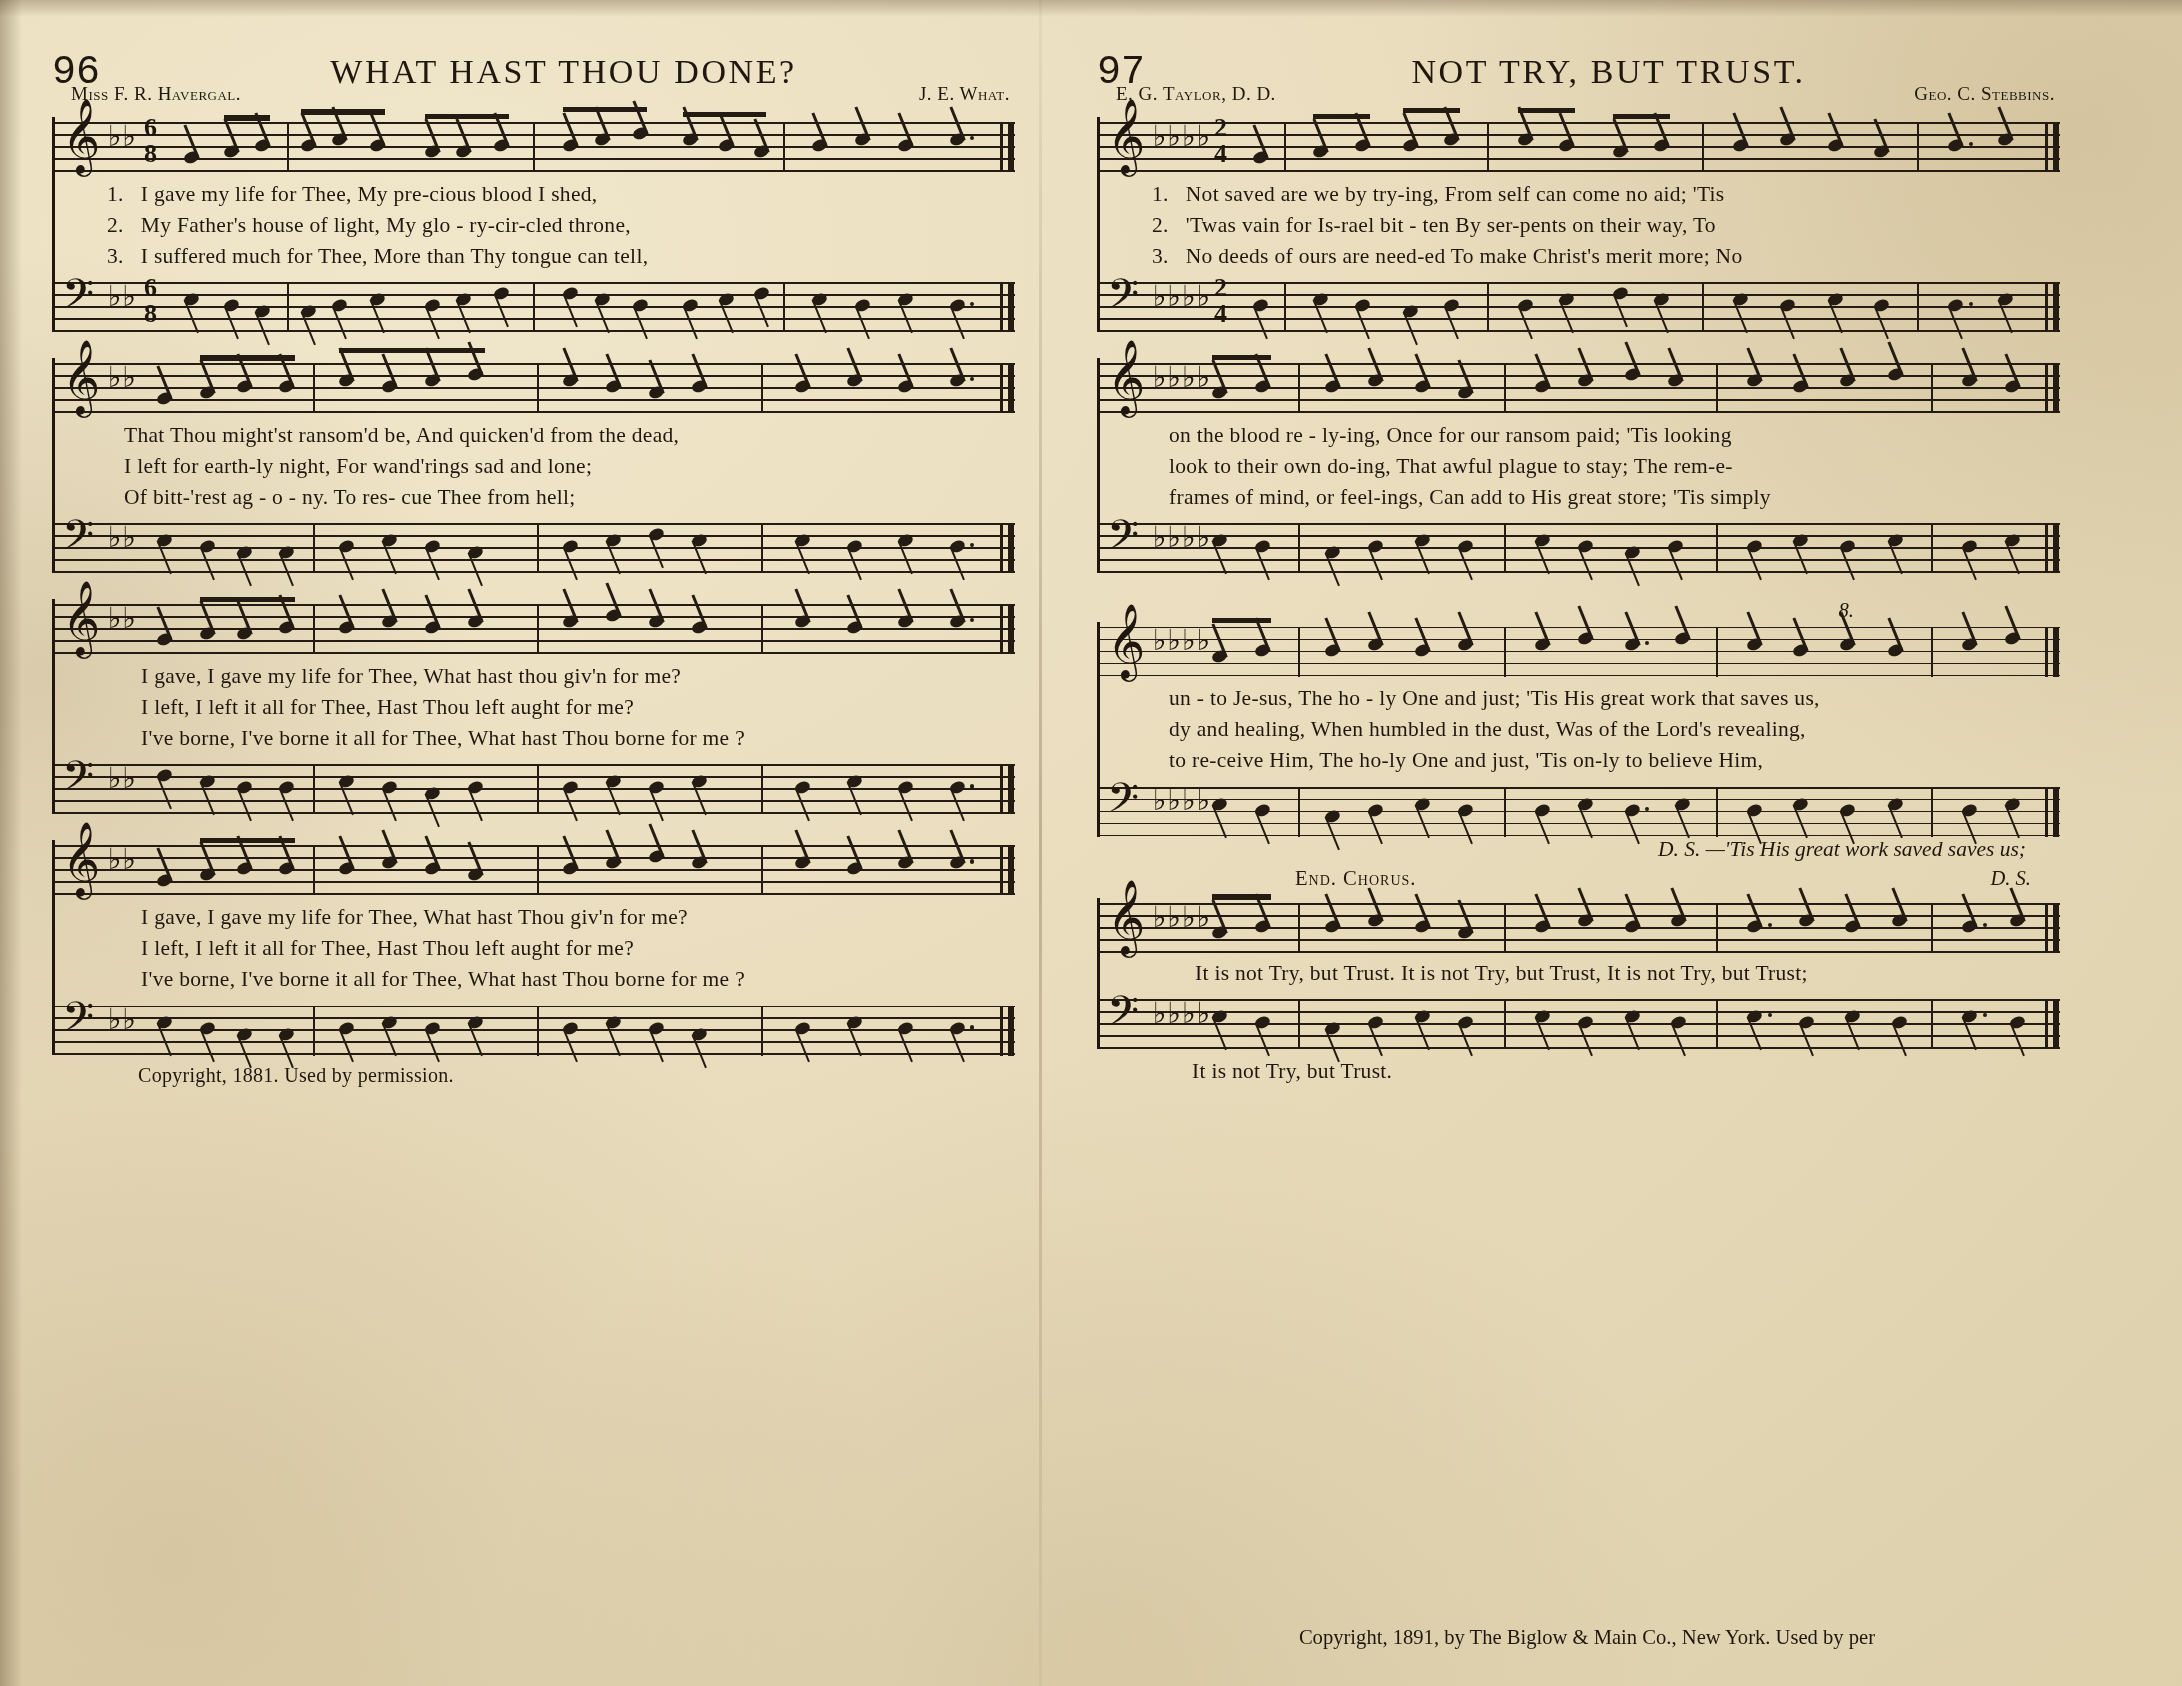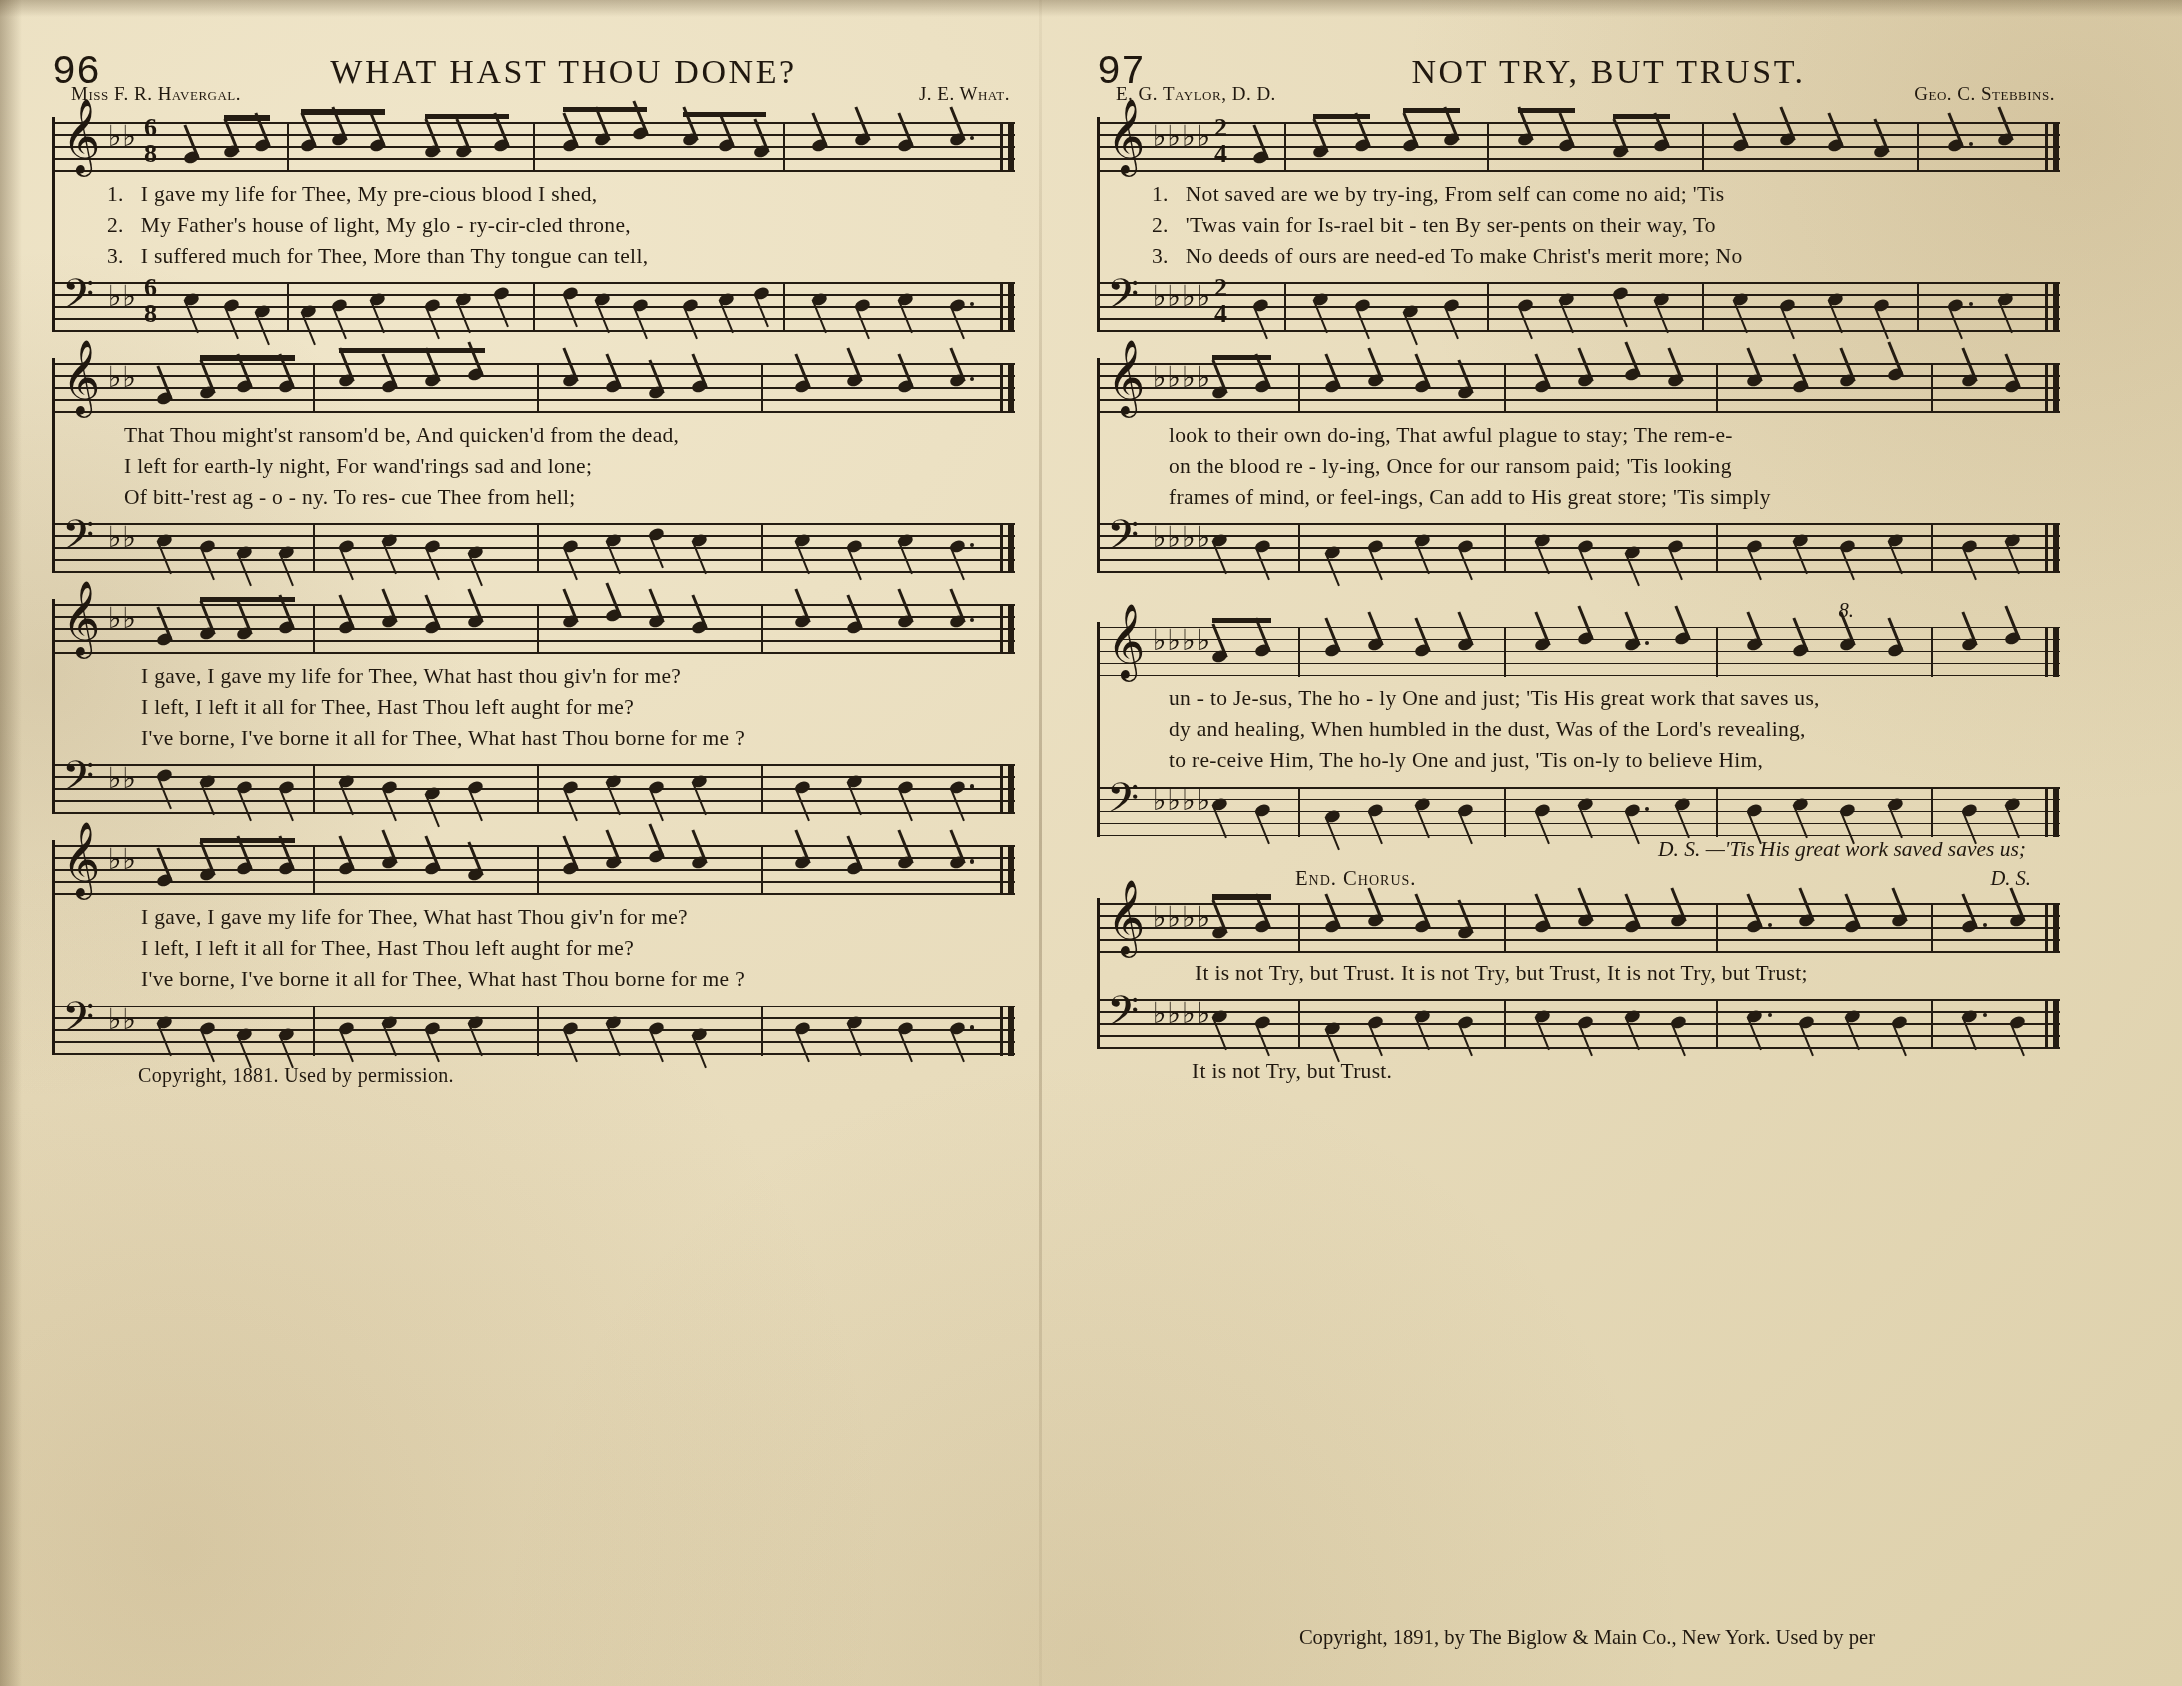--- a/index.html
+++ b/index.html
@@ -735,22 +735,22 @@
           <div class="note stem-up" style="left:740px; top:17px;"></div>
           <div class="note stem-up" style="left:788px; top:11.2px;"></div>
           <div class="barline" style="left:831px;"></div>
           <div class="note stem-up" style="left:862px; top:17px;"></div>
           <div class="note stem-up" style="left:905px; top:23px;"></div>
           <div class="barline final" style="left:945px;"></div>
           <div class="barline thick" style="left:953px;"></div>
         </div>
 
         <div class="lyrics center">
+          <div class="lyric-line">on   the blood re - ly-ing,  Once for our ransom paid; 'Tis looking</div>
           <div class="lyric-line">look to their own do-ing,  That awful plague to stay;   The rem-e-</div>
-          <div class="lyric-line">on   the blood re - ly-ing,  Once for our ransom paid; 'Tis looking</div>
           <div class="lyric-line">frames of mind, or feel-ings,  Can add  to His great store; 'Tis simply</div>
         </div>
 
         <div class="stave">
           <div class="line"></div>
             <div class="line"></div>
             <div class="line"></div>
             <div class="line"></div>
             <div class="line"></div>
           <div class="clef bass">𝄢</div>

